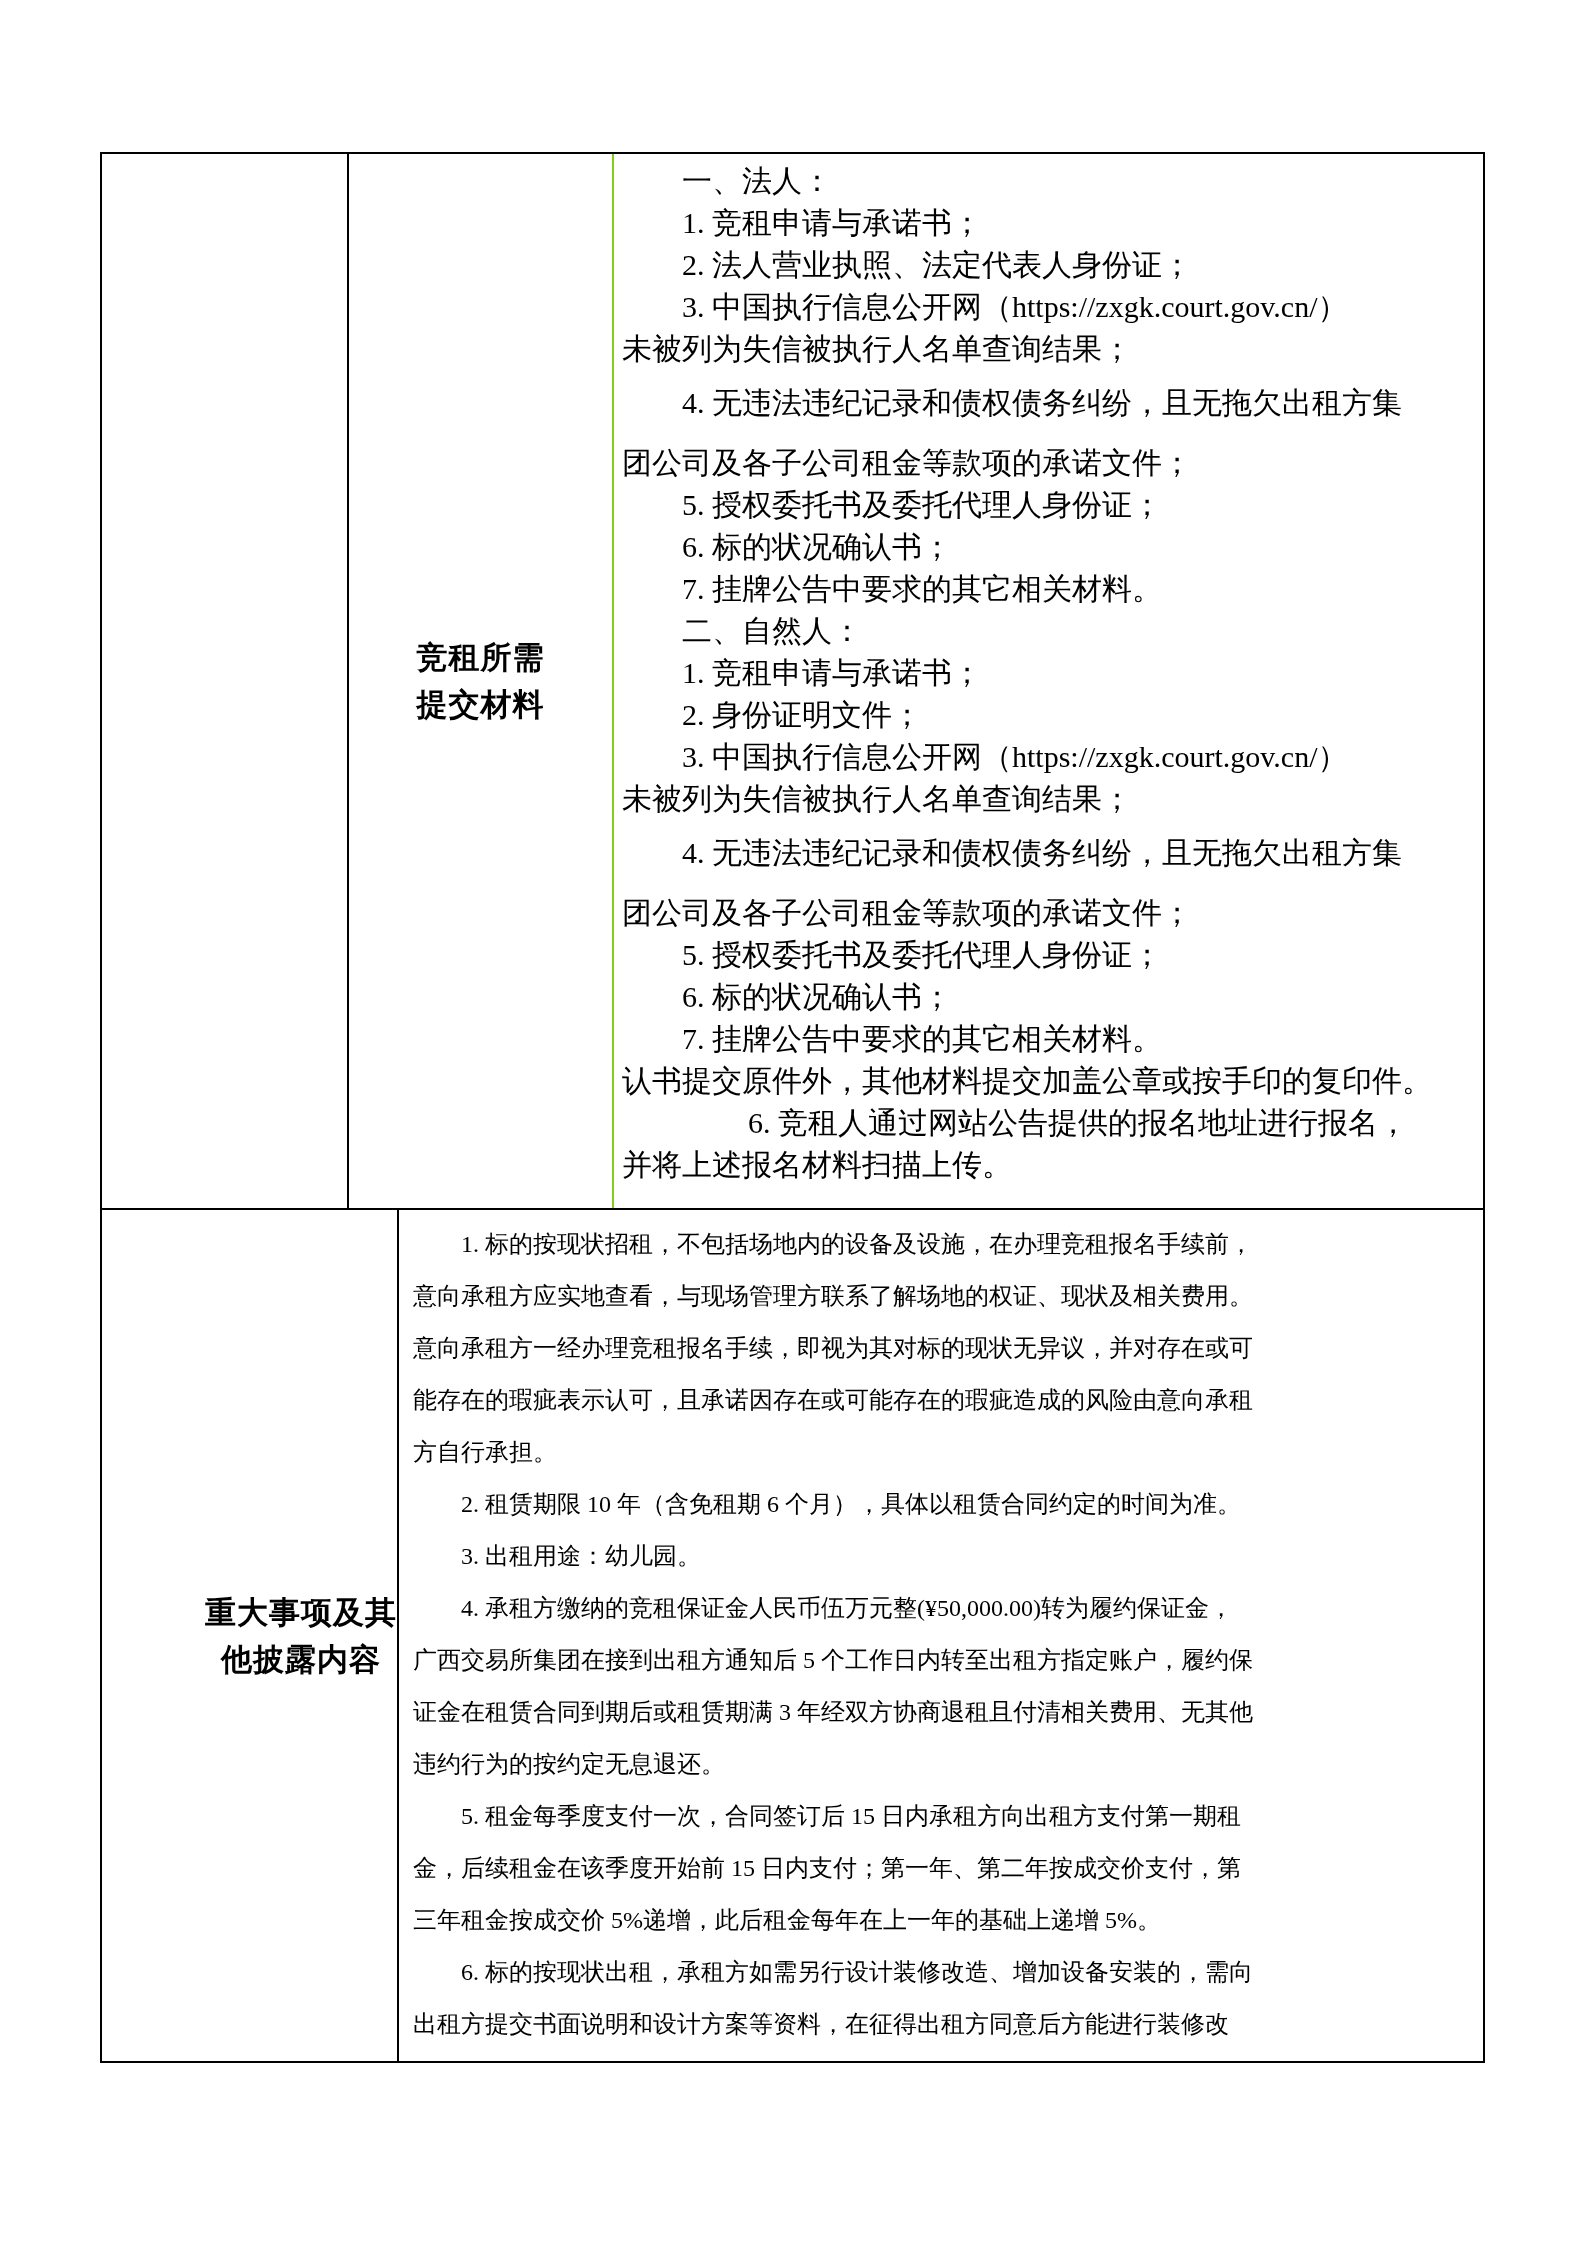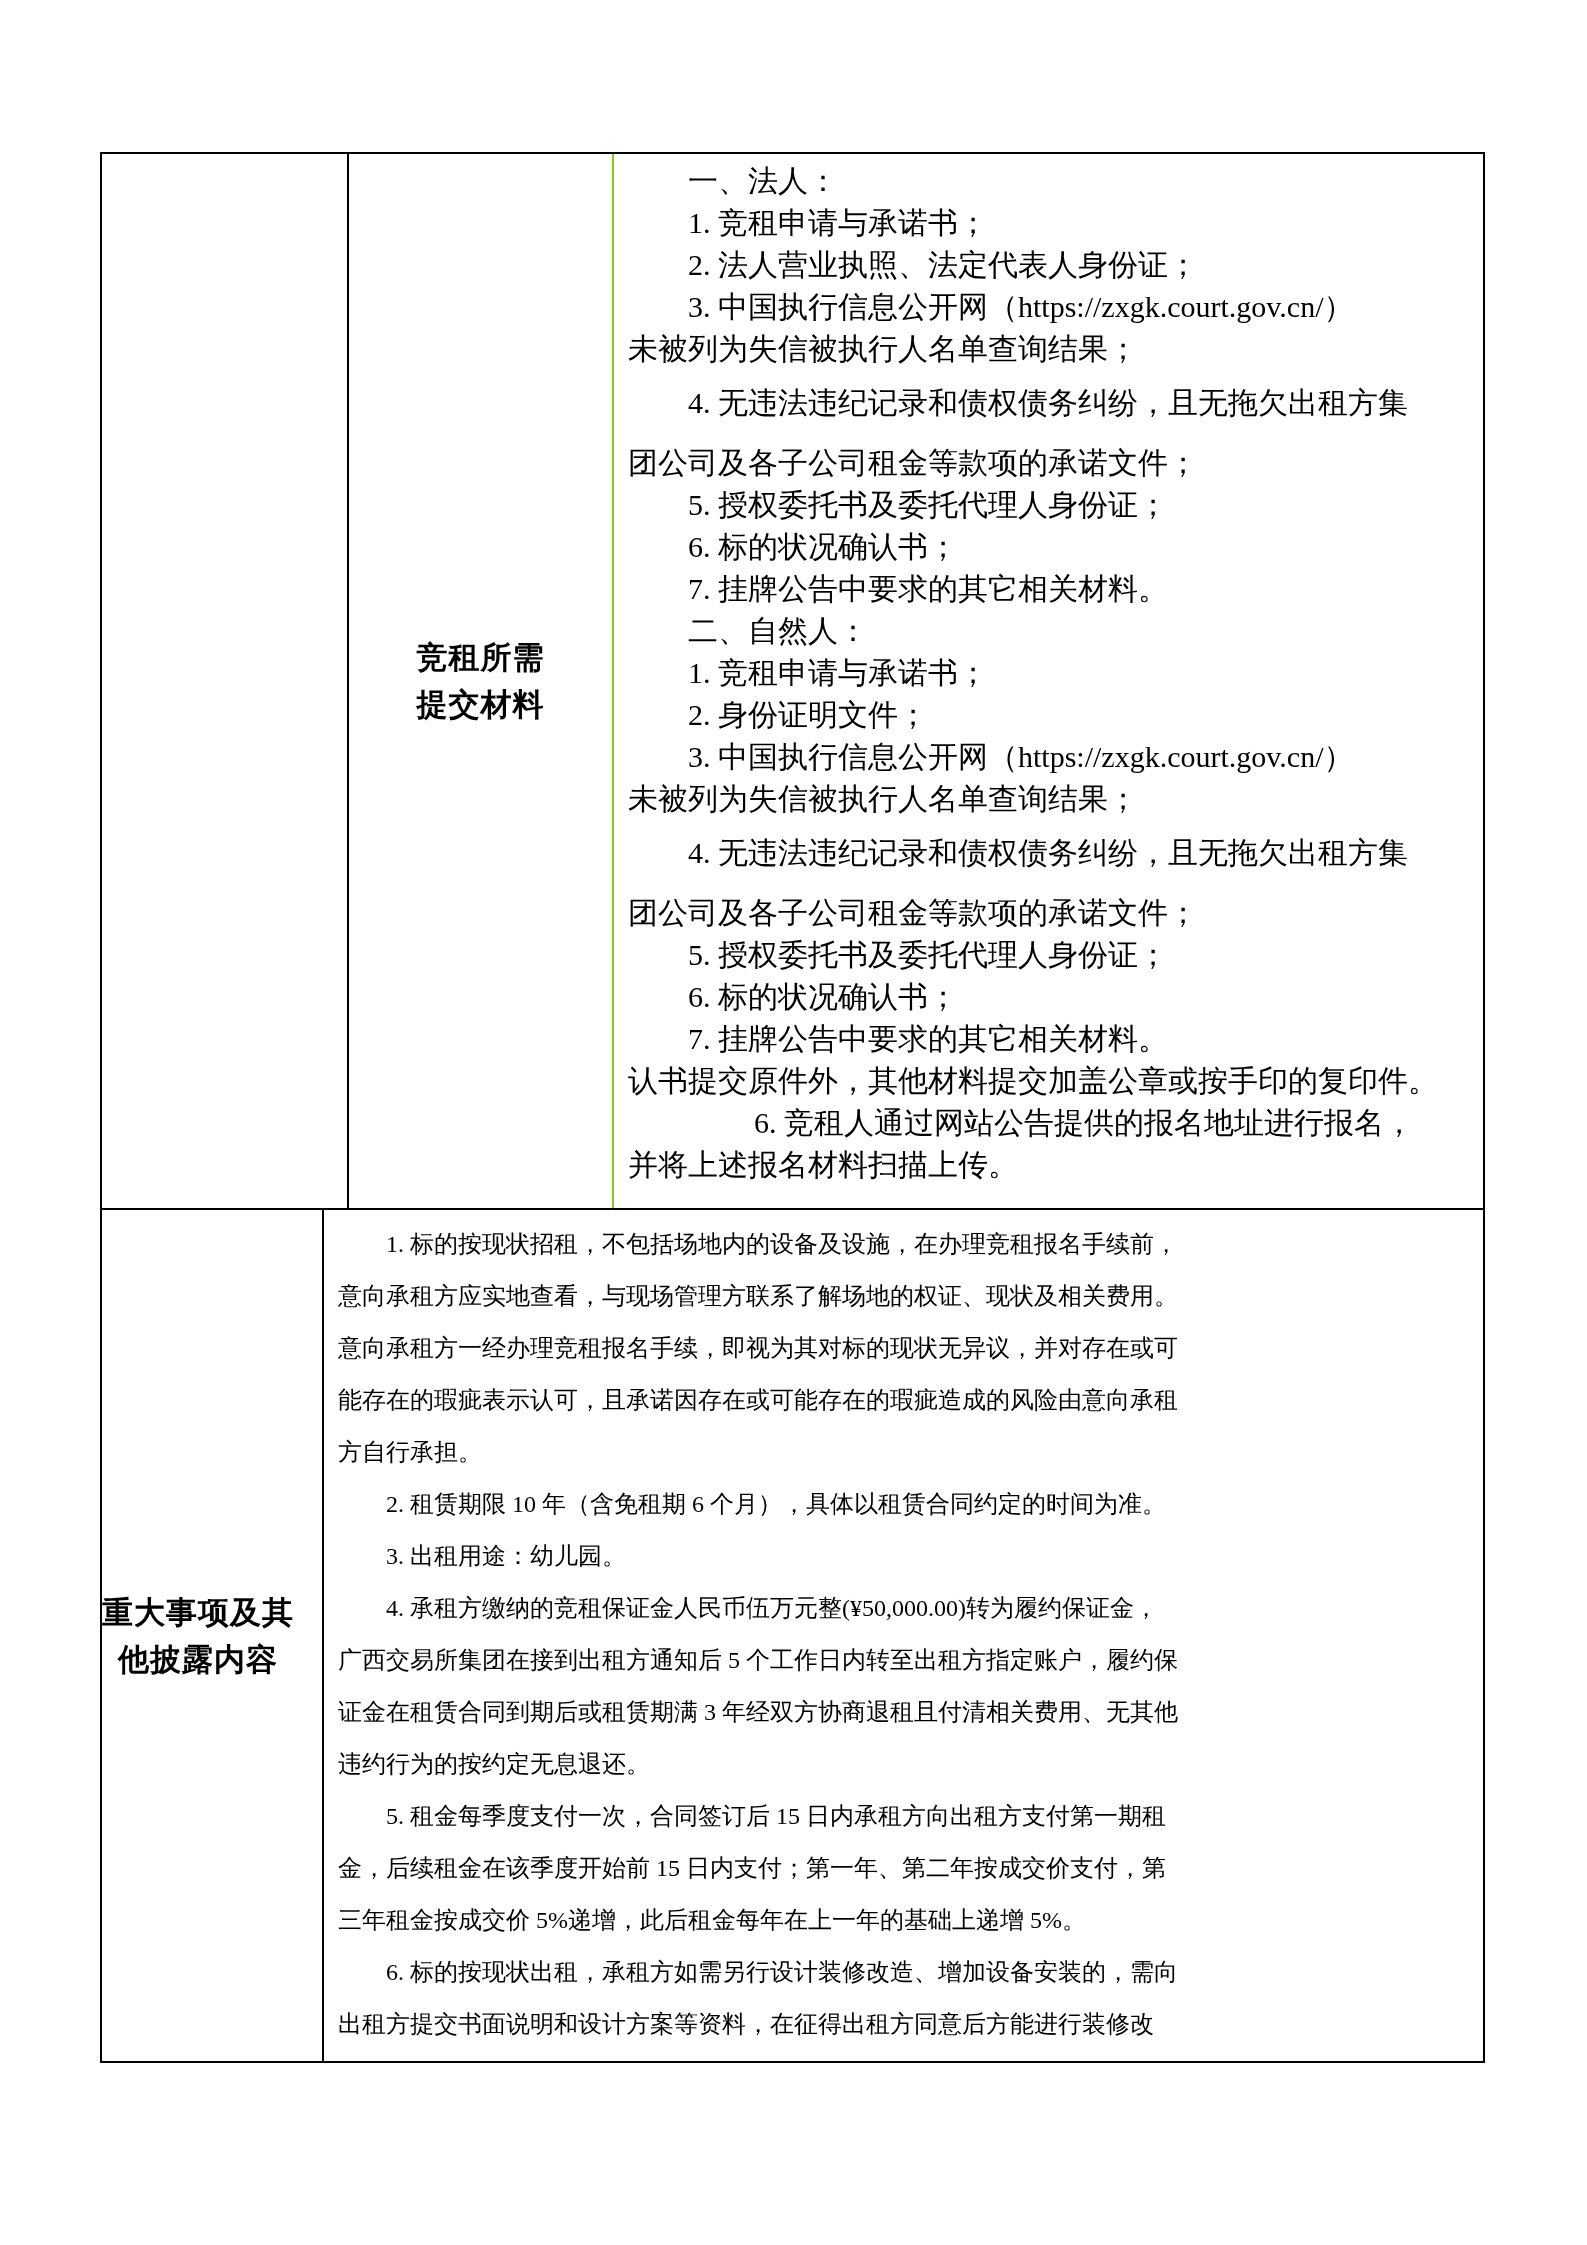--- a/index.html
+++ b/index.html
@@ -24,23 +24,23 @@
     flex-direction: column;
     background: #ffffff;
   }
   .row { display: flex; box-sizing: border-box; width: 100%; }
   .row-1 { height: 1056px; border-bottom: 2px solid #000000; }
   .row-2 { flex: 1; }
   .cell { box-sizing: border-box; height: 100%; }
   .cell-empty   { width: 247px; border-right: 2px solid #000000; }
   .cell-label-1 { width: 265px; border-right: 2px solid #84cc16;
                   display: flex; align-items: center; justify-content: center; }
-  .cell-label-2 { width: 222px; border-right: 2px solid #000000;
-                  display: flex; align-items: center; justify-content: flex-start; }
-  .cell-content-1 { flex: 1; padding: 6px 14px 0 14px; }
+  .cell-label-2 { width: 297px; border-right: 2px solid #000000;
+                  display: flex; align-items: center; justify-content: flex-end; }
+  .cell-content-1 { flex: 1; padding: 6px 14px 0 8px; }
   .cell-content-2 { flex: 1; padding: 8px 14px 0 14px; }
   .label-box {
     font-weight: bold;
     font-size: 31px;
     line-height: 47px;
     text-align: center;
     letter-spacing: 1px;
   }
   .cell-content-1 .ln { font-size: 30px; line-height: 42px; }
   .cell-content-2 .ln { font-size: 24px; line-height: 52px; }

